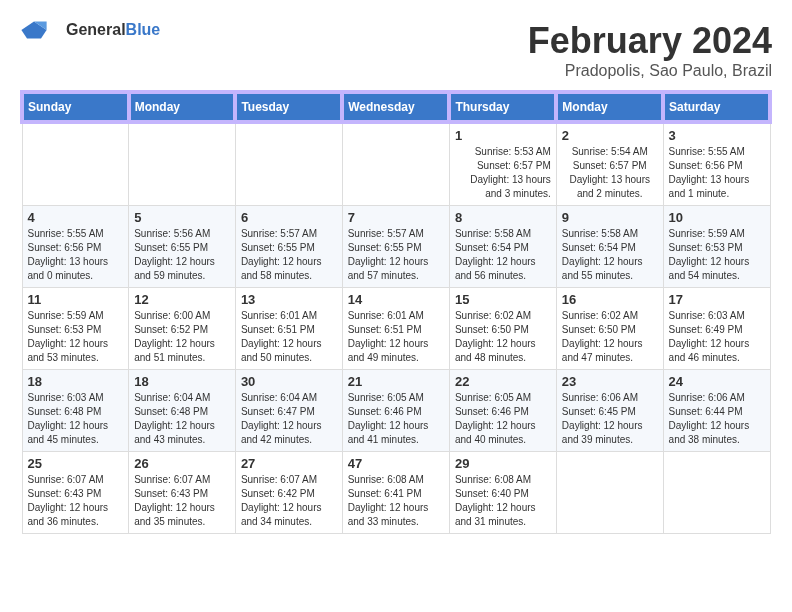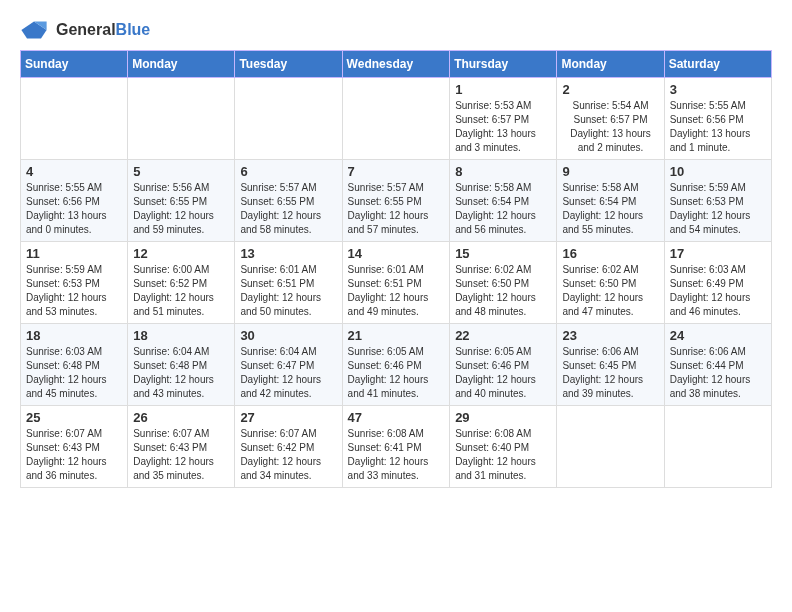--- a/index.html
+++ b/index.html
@@ -12,21 +12,21 @@
     }
     .header-area {
       display: flex;
       justify-content: space-between;
       align-items: flex-start;
       margin-bottom: 10px;
     }
     .logo {
       display: flex;
       align-items: center;
-      gap: 8px;
+      gap: 18px;
     }
     .logo-icon {
       width: 28px;
       height: 20px;
     }
     .title-area {
       text-align: right;
     }
     .month-year {
       font-size: 36px;
@@ -42,21 +42,21 @@
       border-collapse: collapse;
       border: 1px solid #ccc;
     }
     .calendar-table th {
       background-color: #3a78c9;
       color: #fff;
       font-size: 12px;
       font-weight: bold;
       padding: 6px 4px;
       text-align: left;
-      border: 1px solid #c4b5fd;
+      border: 4px solid #c4b5fd;
     }
     .calendar-table td {
       vertical-align: top;
       padding: 4px 5px;
       border: 1px solid #ddd;
       width: 108px;
       min-height: 80px;
       font-size: 10px;
       color: #333;
       background: #fff;
@@ -89,20 +89,24 @@
 <div class="header-area">
   <div class="logo">
     <svg class="logo-icon" viewBox="0 0 40 28" xmlns="http://www.w3.org/2000/svg">
       <polygon points="20,2 38,14 30,26 10,26 2,14" fill="#3a78c9"></polygon>
       <polygon points="20,2 38,14 38,2" fill="#5a9ae0"></polygon>
     </svg>
     <div>
       <span style="font-size:16px;font-weight:bold;color:#333;">General</span><span style="font-size:16px;font-weight:bold;color:#3a78c9;">Blue</span>
     </div>
   </div>
+  <div class="title-area">
+    <div class="month-year">February 2024</div>
+    <div class="location">Pradopolis, Sao Paulo, Brazil</div>
+  </div>
 </div>
 
 <table class="calendar-table">
   <thead>
     <tr>
     <th>Sunday</th>
         <th>Monday</th>
         <th>Tuesday</th>
         <th>Wednesday</th>
         <th>Thursday</th>
@@ -111,21 +115,21 @@
       </tr>
   </thead>
   <tbody id="calendar-body">
   <tr>
         <td class="empty-cell"></td>
         <td class="empty-cell"></td>
         <td class="empty-cell"></td>
         <td class="empty-cell"></td>
         <td>
           <span class="day-number">1</span>
-          <div class="day-info" style="white-space: pre-line;">Sunrise: 5:53 AM
+          <div class="day-info" style="white-space: pre-line; text-align: right;">Sunrise: 5:53 AM
 Sunset: 6:57 PM
 Daylight: 13 hours
 and 3 minutes.</div>
         </td>
         <td>
           <span class="day-number">2</span>
           <div class="day-info" style="white-space: pre-line; text-align: center;">Sunrise: 5:54 AM
 Sunset: 6:57 PM
 Daylight: 13 hours
 and 2 minutes.</div>

